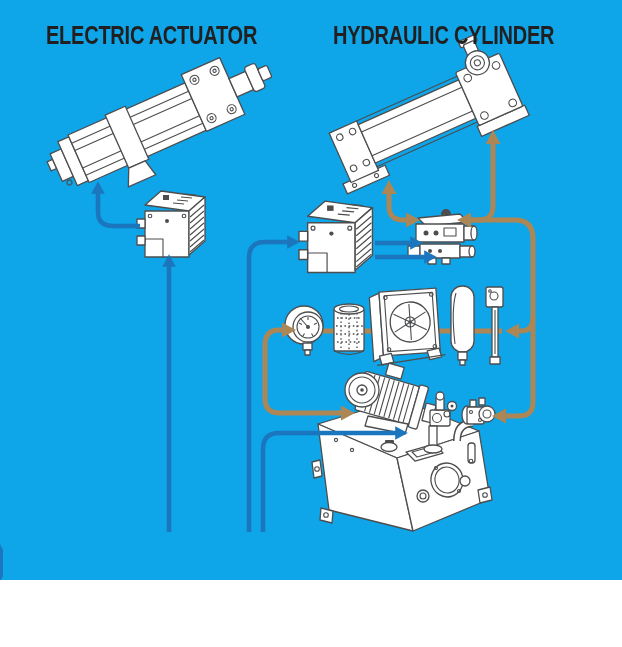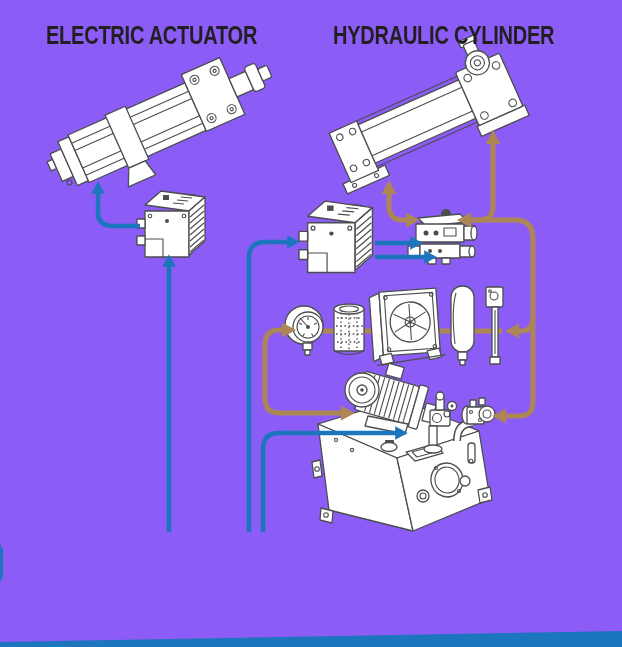--- a/index.html
+++ b/index.html
@@ -1,16 +1,16 @@
 <!DOCTYPE html>
 <html style="--electric-line: #1b76bd; --hydraulic-line: #ad8655; --banner-bg: #1b76bd; --banner-text: #ffffff; --line-art: #4c4d4f; --title-ink: #221f20;"><head>
 <meta charset="utf-8">
 <style>
   html,body{margin:0;padding:0;background:#fff;}
-  .stage{position:relative;width:622px;height:647px;background:#8b5cf6;overflow:hidden;
+  .stage{position:relative;width:622px;height:580px;background:#0ea5e9;overflow:hidden;
          font-family:"Liberation Sans",sans-serif;}
   .stage svg{position:absolute;left:0;top:0;}
   .title{position:absolute;top:21px;font:700 25px "Liberation Sans",sans-serif;
          color:var(--title-ink,#221f20);text-align:center;white-space:nowrap;
          transform:scaleX(.8);letter-spacing:-.3px;}
   #title-left{left:20px;width:260px;transform-origin:50% 50%;}
   #title-right{left:307px;width:260px;transform-origin:50% 50%;}
   .banner{position:absolute;left:0;top:505px;width:622px;height:142px;
           background:var(--banner-bg,#1b76bd);
           clip-path:polygon(3px 11px,610px 26px,620px 123px,25px 136px);}

